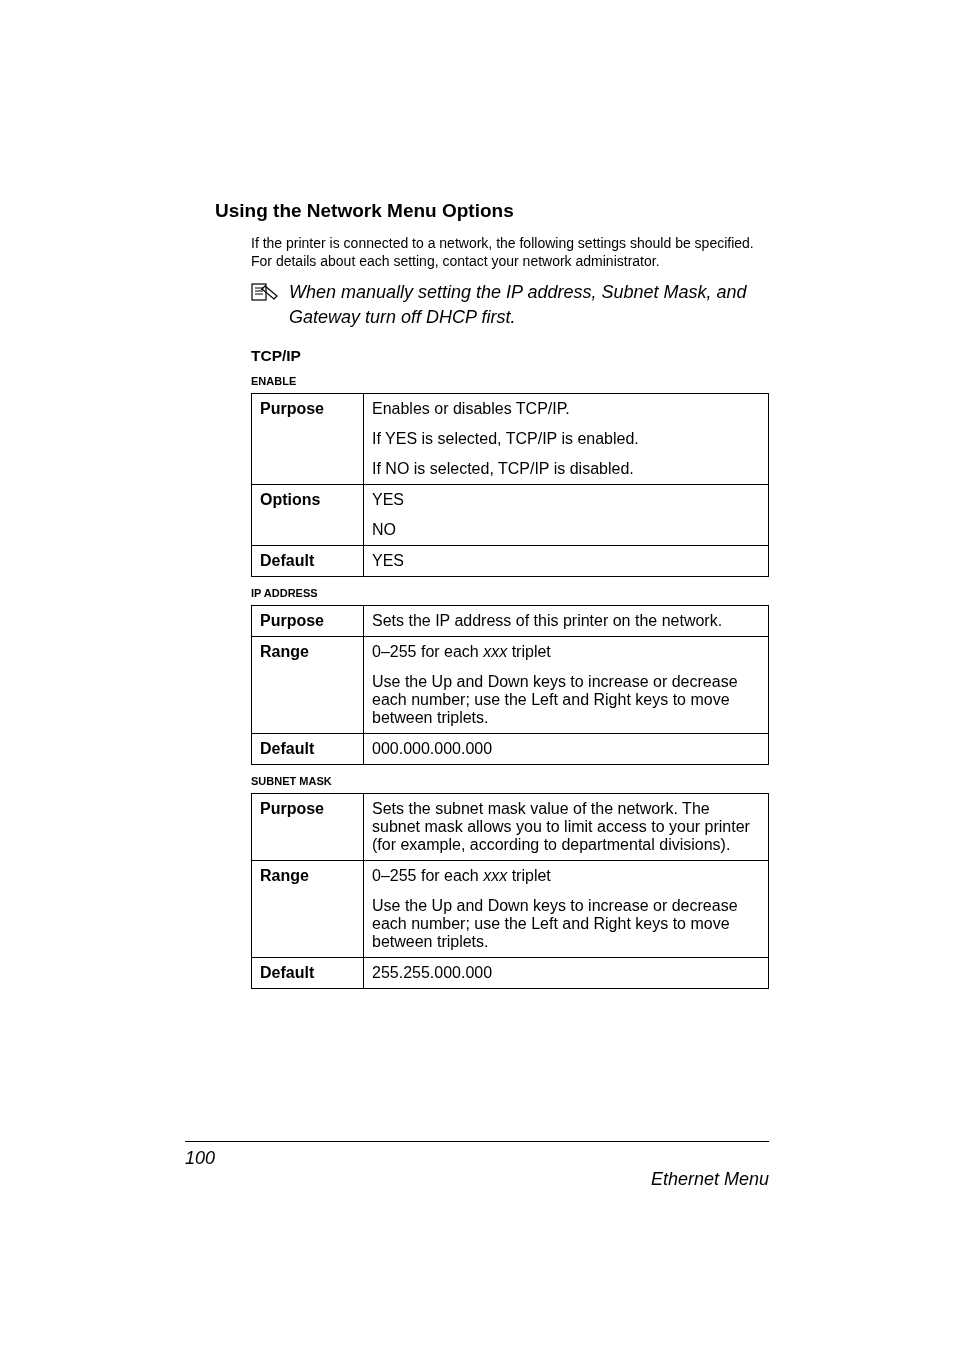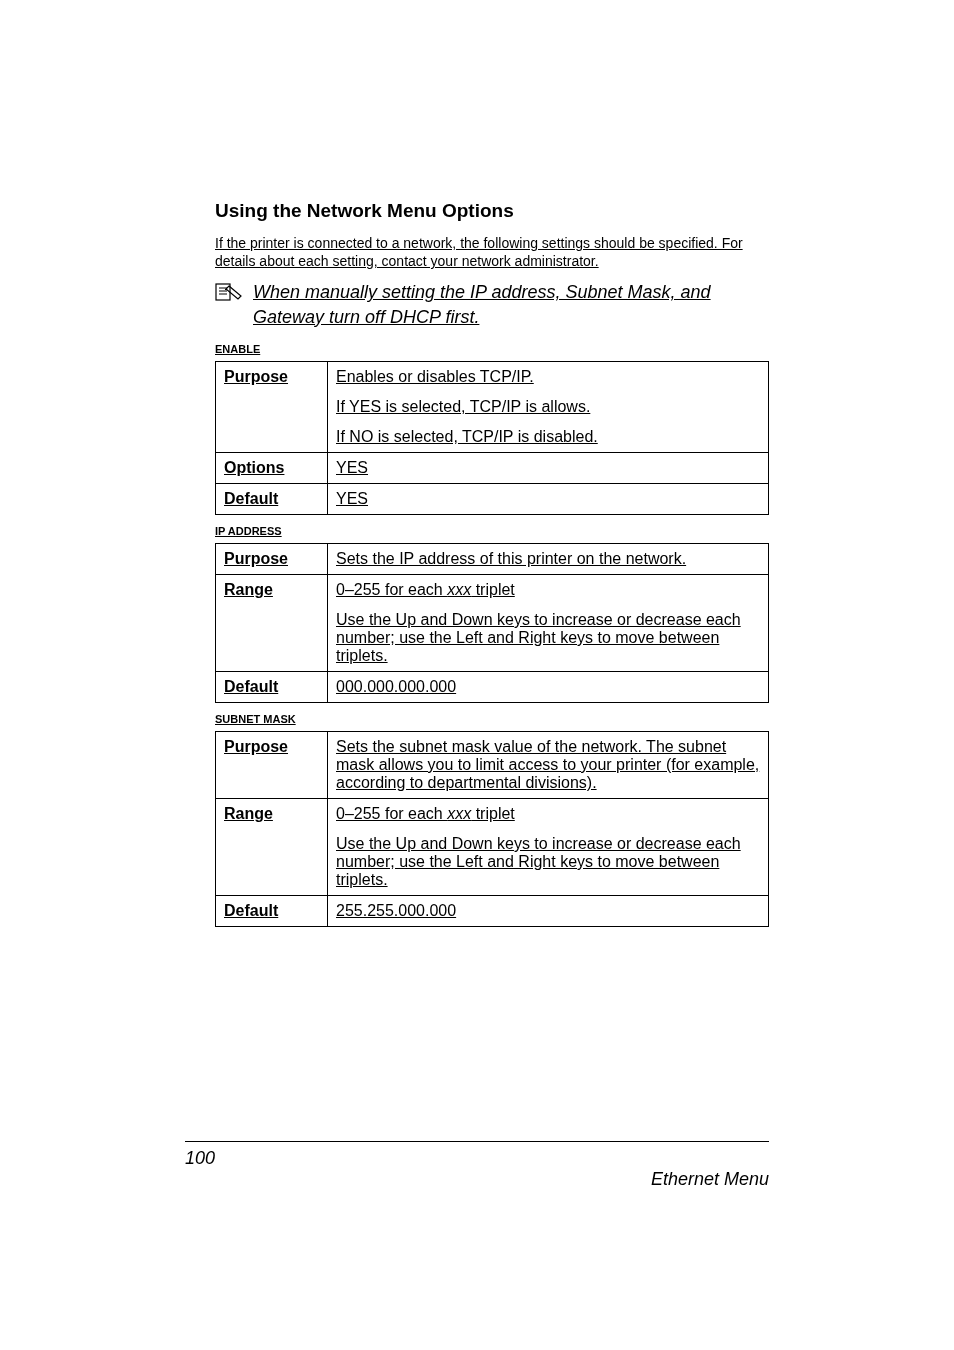--- a/index.html
+++ b/index.html
@@ -16,21 +16,21 @@
   .page {
     padding: 200px 185px 0 215px;
     border-radius: 15px;
   }
   .section-head {
     font-size: 19px;
     font-weight: bold;
     margin: 0 0 12px 0;
   }
   .indent {
-    text-decoration: underline;
+    margin-left: 36px;
   }
   .intro {
     font-size: 14px;
     line-height: 1.3;
     margin: 0 0 10px 0;
   }
   .note-row {
     display: flex;
     align-items: flex-start;
     margin: 6px 0 14px 0;
@@ -105,39 +105,44 @@
         <rect x="1" y="2" width="14" height="16" fill="none" stroke="#000" stroke-width="1.2"></rect>
         <line x1="4" y1="6" x2="12" y2="6" stroke="#000" stroke-width="1"></line>
         <line x1="4" y1="9" x2="12" y2="9" stroke="#000" stroke-width="1"></line>
         <line x1="4" y1="12" x2="12" y2="12" stroke="#000" stroke-width="1"></line>
         <path d="M14 4 L26 14 L23 17 L11 7 Z" fill="none" stroke="#000" stroke-width="1.2"></path>
         <line x1="10" y1="8" x2="13" y2="5" stroke="#000" stroke-width="1"></line>
       </svg>
       <div class="note-text">When manually setting the IP address, Subnet Mask, and Gateway turn off DHCP first.</div>
     </div>
 
+    <div class="subhead1">TCP/IP</div>
 
     <div class="subhead2">ENABLE</div>
     <table class="box">
       <tbody>
           <tr>
         <td class="lab no-bot">Purpose</td>
         <td class="no-bot">Enables or disables TCP/IP.</td>
       </tr>
       <tr>
         <td class="lab no-top no-bot"></td>
-        <td class="no-top no-bot">If YES is selected, TCP/IP is allows.</td>
+        <td class="no-top no-bot">If YES is selected, TCP/IP is enabled.</td>
       </tr>
       <tr>
         <td class="lab no-top"></td>
         <td class="no-top">If NO is selected, TCP/IP is disabled.</td>
       </tr>
       <tr>
         <td class="lab no-bot">Options</td>
         <td class="no-bot">YES</td>
+      </tr>
+      <tr>
+        <td class="lab no-top"></td>
+        <td class="no-top">NO</td>
       </tr>
       <tr>
         <td class="lab">Default</td>
         <td>YES</td>
       </tr>
     </tbody>
       </table>
 
     <div class="subhead2">IP ADDRESS</div>
     <table class="box">

